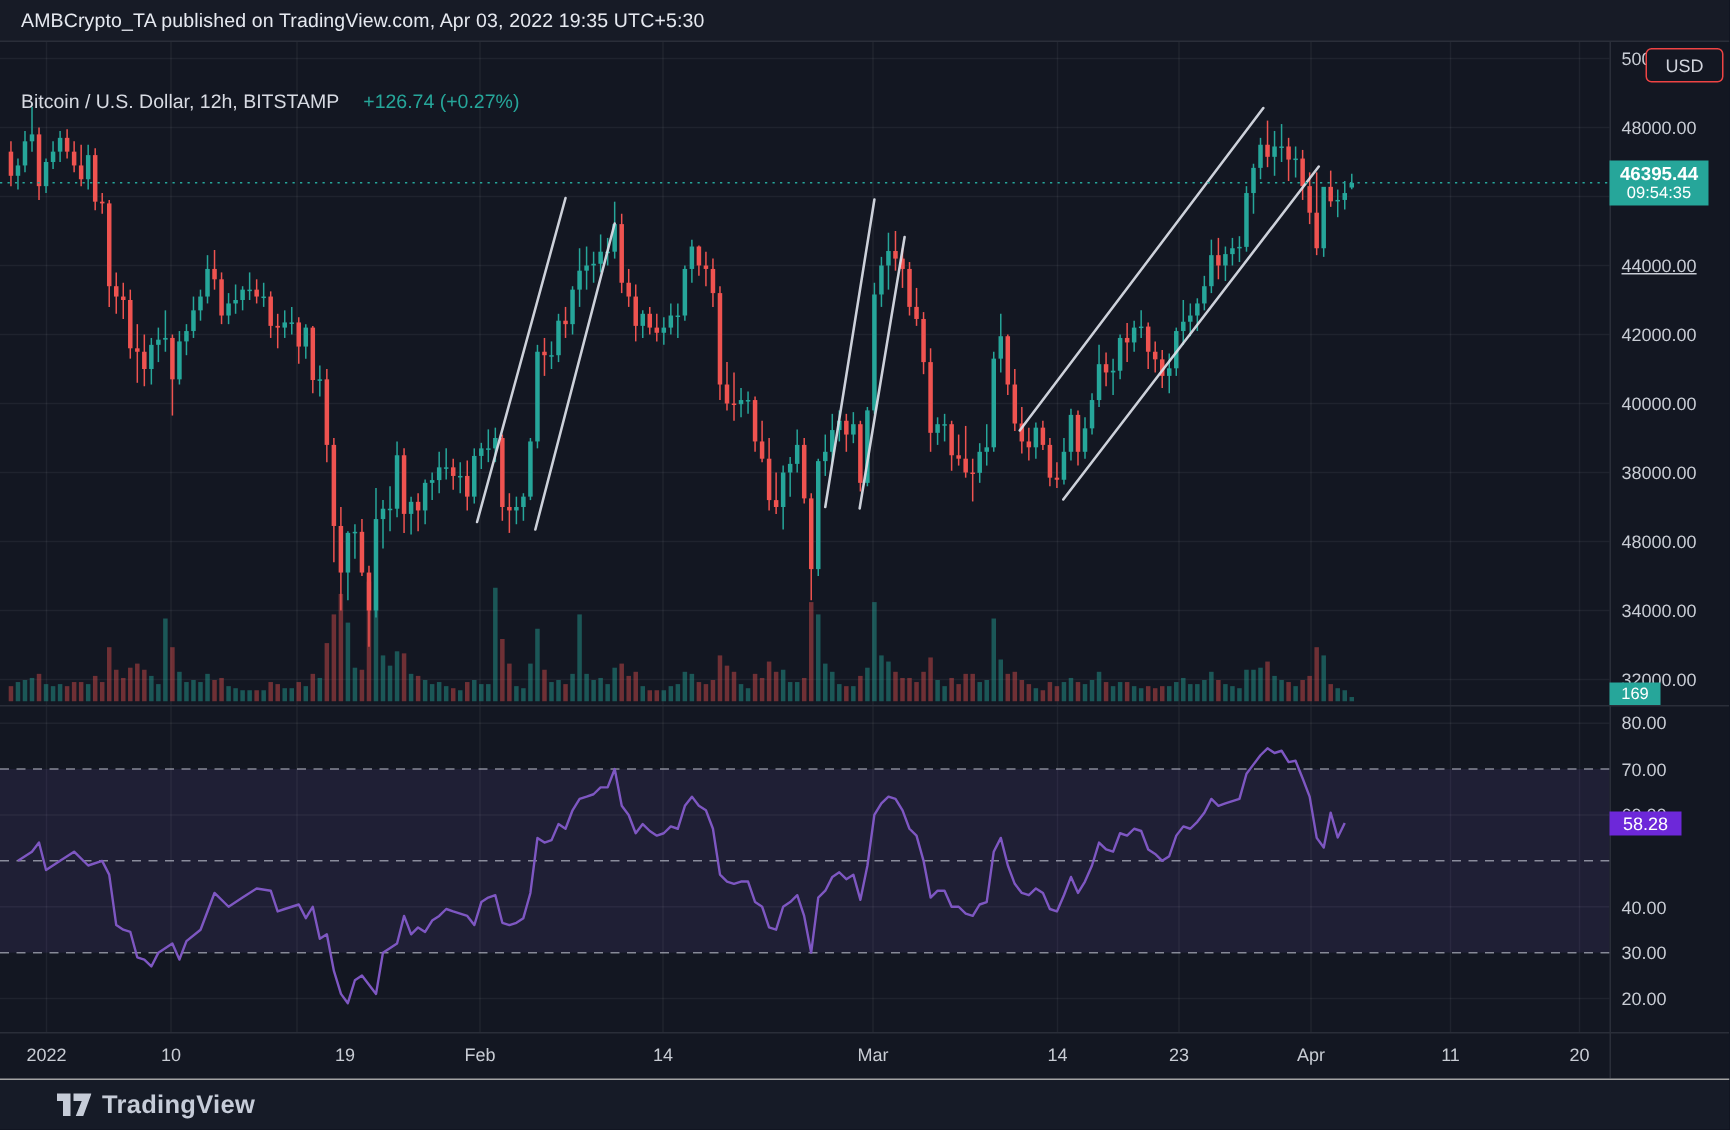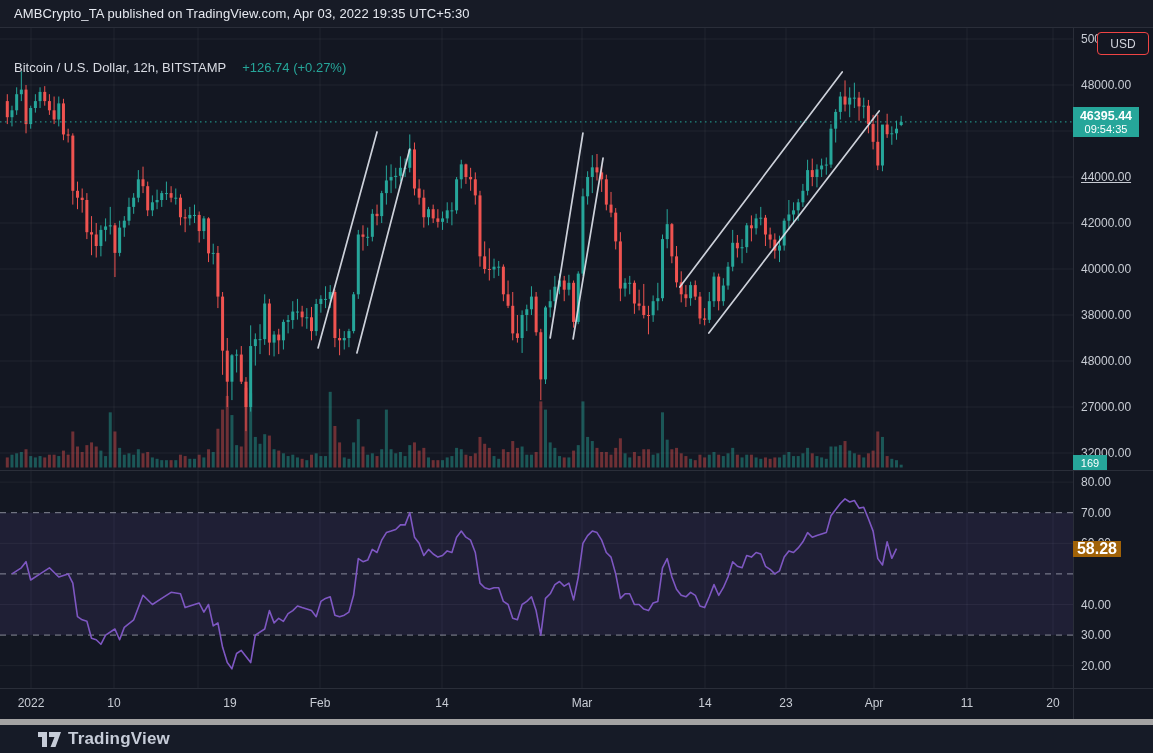--- a/index.html
+++ b/index.html
@@ -14,22 +14,22 @@
   .legend .pair .k{color:#c9cdd6;}
   .legend .pair .v{color:#26a69a;}
   .legend .chg{color:#26a69a;margin-left:2px;}
   .tick{position:absolute;left:1081px;font-size:12px;color:#c8ccd4;line-height:14px;}
   .tlabel{position:absolute;top:696px;font-size:12px;color:#c8ccd4;transform:translateX(-50%);}
   .usd-pill{position:absolute;left:1097px;top:32px;width:52px;height:23px;border:1px solid #ef4444;border-radius:4px;background:#131722;color:#d1d4dc;font-size:12px;display:flex;align-items:center;justify-content:center;}
   .price-badge{position:absolute;left:1073px;top:107px;width:66px;height:30px;background:#26a69a;color:#fff;text-align:center;padding-top:2px;}
   .price-badge .p{font-size:12.5px;font-weight:bold;line-height:14px;}
   .price-badge .t{font-size:11px;line-height:12px;}
   .vol-badge{position:absolute;left:1073px;top:455px;width:34px;height:15px;background:#26a69a;color:#fff;font-size:11px;display:flex;align-items:center;justify-content:center;}
-  .rsi-badge{position:absolute;left:1073px;top:541px;width:48px;height:16px;background:#a16207;color:#fff;font-size:16px;display:flex;align-items:center;justify-content:center;font-weight:bold;}
-  .footer{position:absolute;left:0;top:719px;width:1153px;height:34px;background:#161b27;border-top:6px solid #a3a3a3;display:flex;align-items:center;}
+  .rsi-badge{position:absolute;left:1073px;top:541px;width:48px;height:16px;background:#6d28d9;color:#fff;font-size:12px;display:flex;align-items:center;justify-content:center;}
+  .footer{position:absolute;left:0;top:719px;width:1153px;height:34px;background:#161b27;border-top:1px solid #a3a3a3;display:flex;align-items:center;}
   .footer .logo{margin-left:38px;display:flex;align-items:center;}
   .footer .lg-text{margin-left:7px;font-size:17px;font-weight:600;color:#c6ccd8;letter-spacing:.2px;}
 </style>
 </head>
 <body>
 
 <div id="app">
   <svg id="chart-svg">
       <line x1="0" y1="39" x2="1073" y2="39" stroke="rgba(255,255,255,0.055)" stroke-width="1"></line>
       <line x1="0" y1="85" x2="1073" y2="85" stroke="rgba(255,255,255,0.055)" stroke-width="1"></line>
@@ -660,21 +660,21 @@
 
   <div id="price-axis">
       <div class="tick" style="top: 32px;">50000.00</div>
       <div class="tick" style="top: 78px;">48000.00</div>
       <div class="tick" style="top: 124px;">46000.00</div>
       <div class="tick" style="top: 170px; text-decoration: underline;">44000.00</div>
       <div class="tick" style="top: 216px;">42000.00</div>
       <div class="tick" style="top: 262px;">40000.00</div>
       <div class="tick" style="top: 308px;">38000.00</div>
       <div class="tick" style="top: 354px;">48000.00</div>
-      <div class="tick" style="top: 400px;">27000.00</div>
+      <div class="tick" style="top: 400px;">34000.00</div>
       <div class="tick" style="top: 446px;">32000.00</div>
       <div class="tick" style="top: 475.1px;">80.00</div>
       <div class="tick" style="top: 505.7px;">70.00</div>
       <div class="tick" style="top: 536.3px;">60.00</div>
       <div class="tick" style="top: 540px; text-decoration: underline;">50.00</div>
       <div class="tick" style="top: 597.5px;">40.00</div>
       <div class="tick" style="top: 628.1px;">30.00</div>
       <div class="tick" style="top: 658.7px;">20.00</div>
     </div>
   <div id="time-axis">

